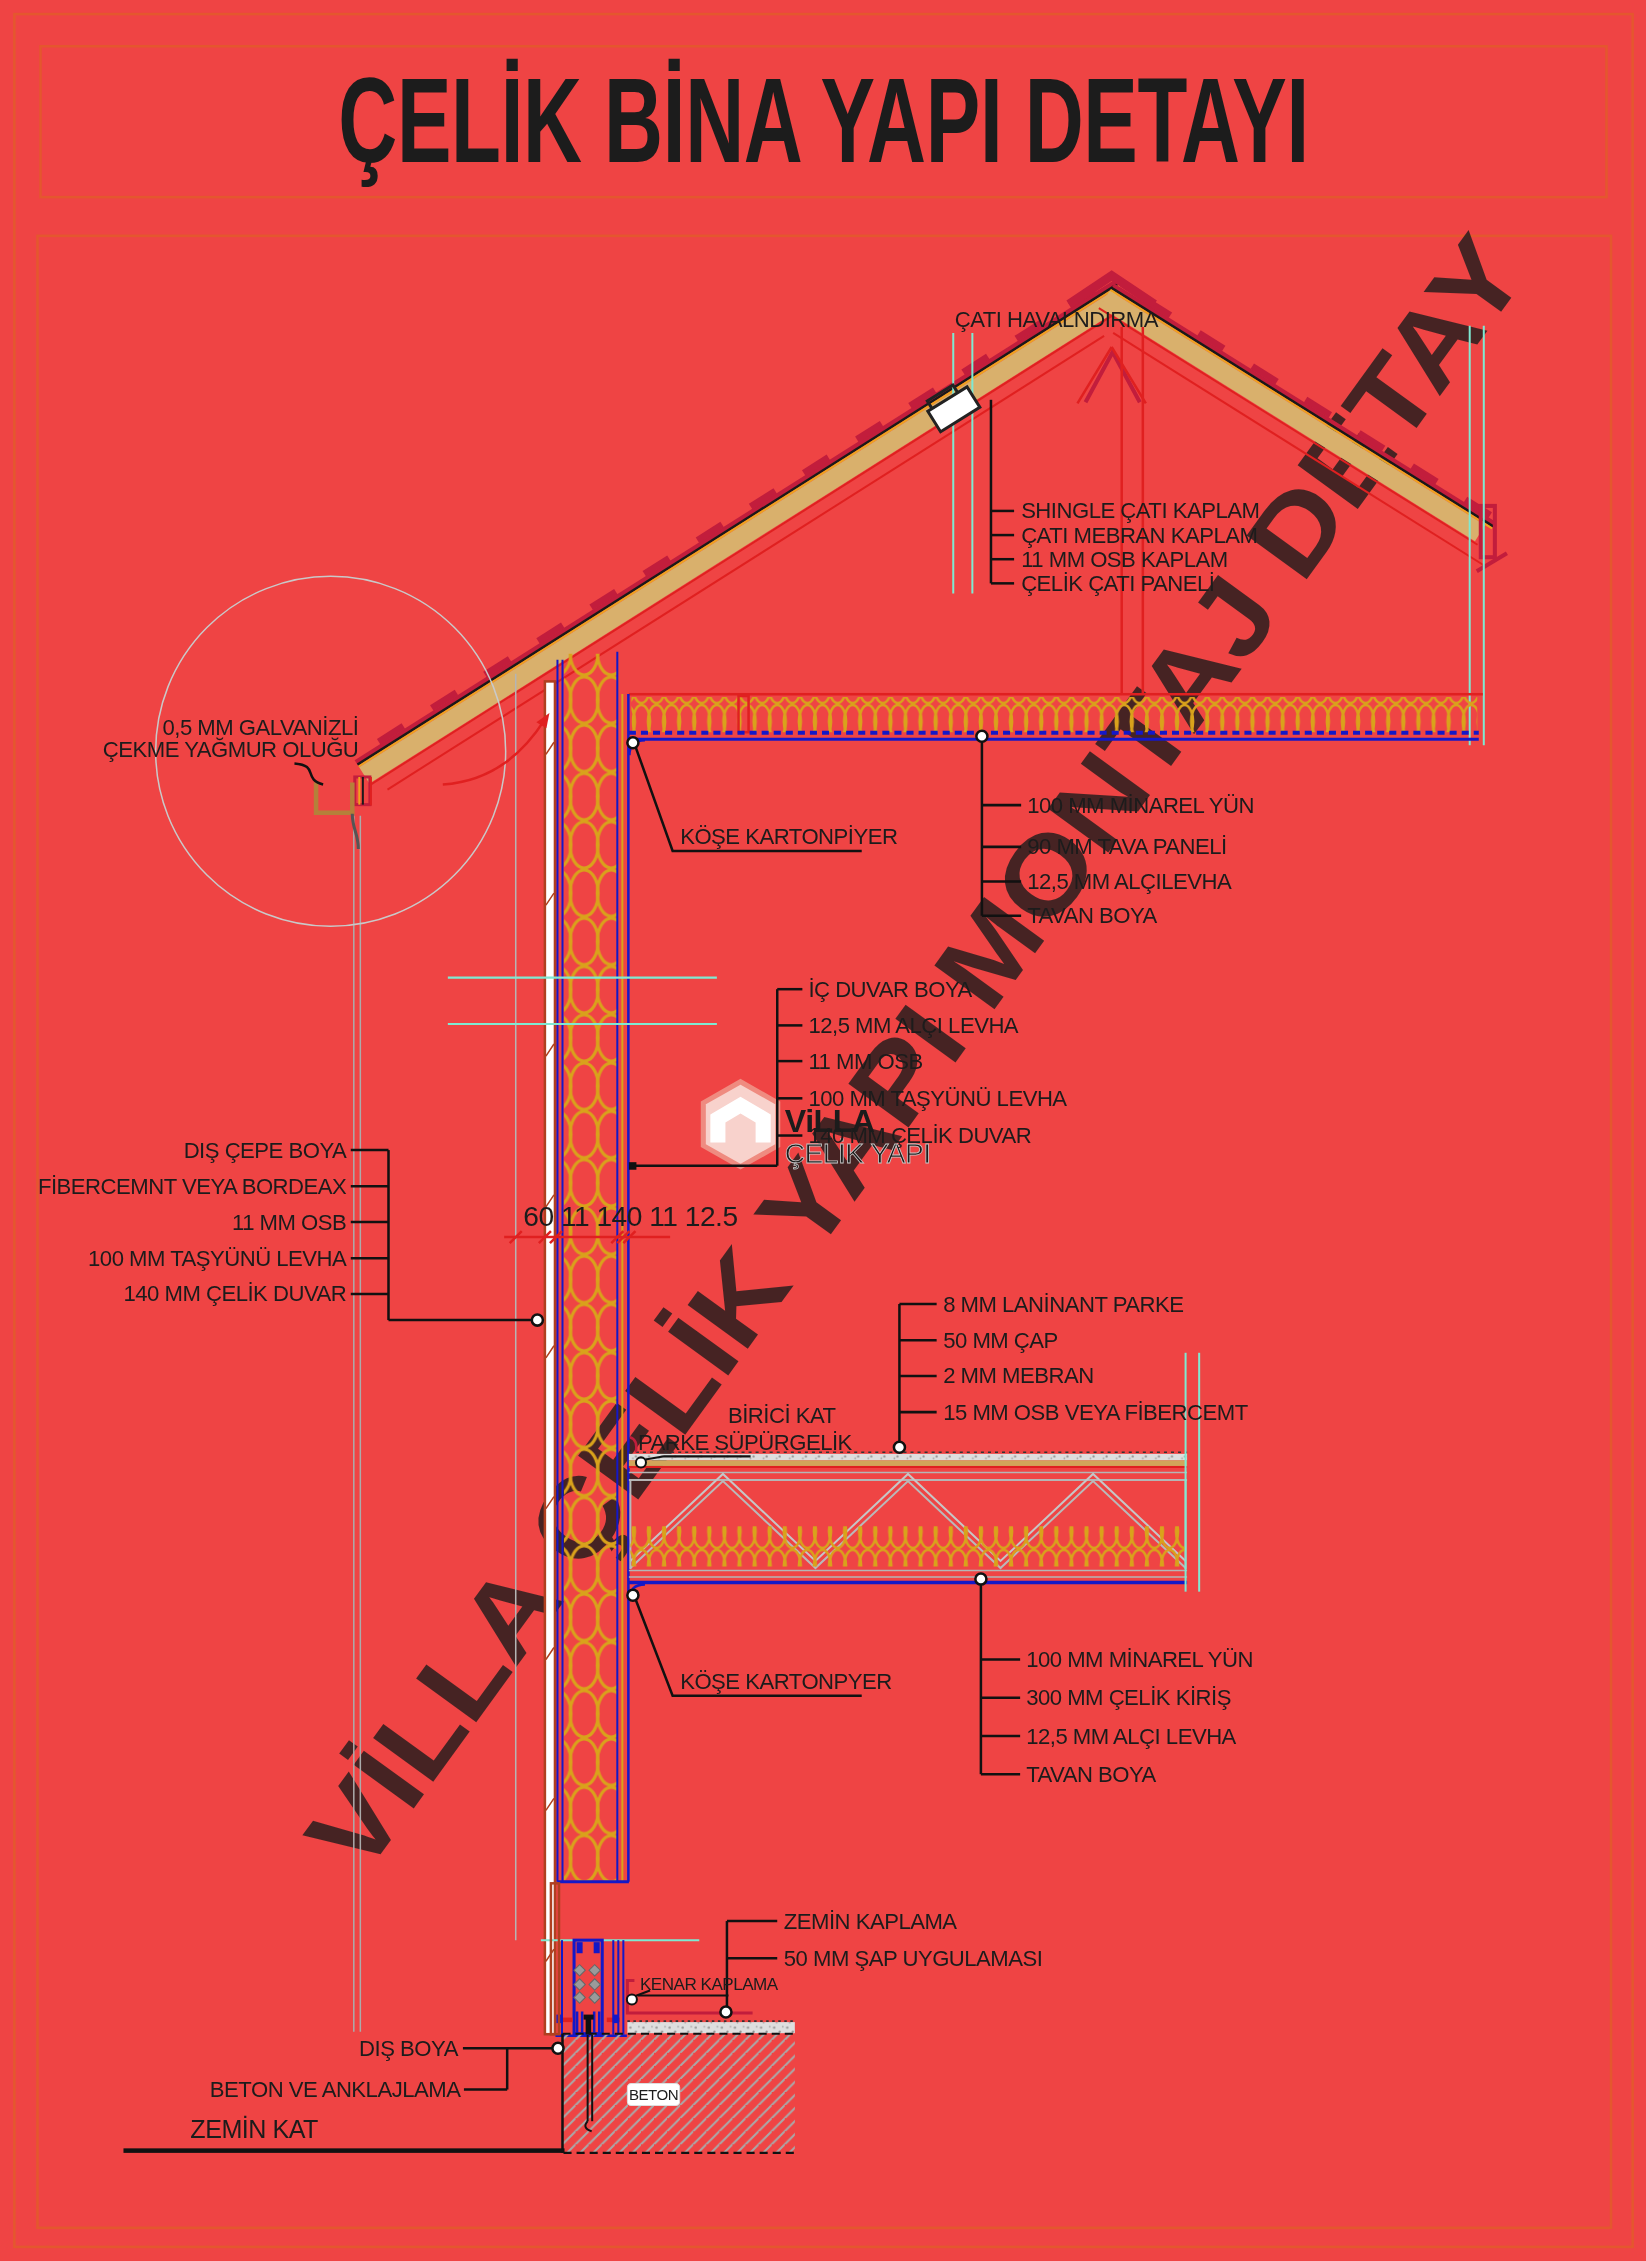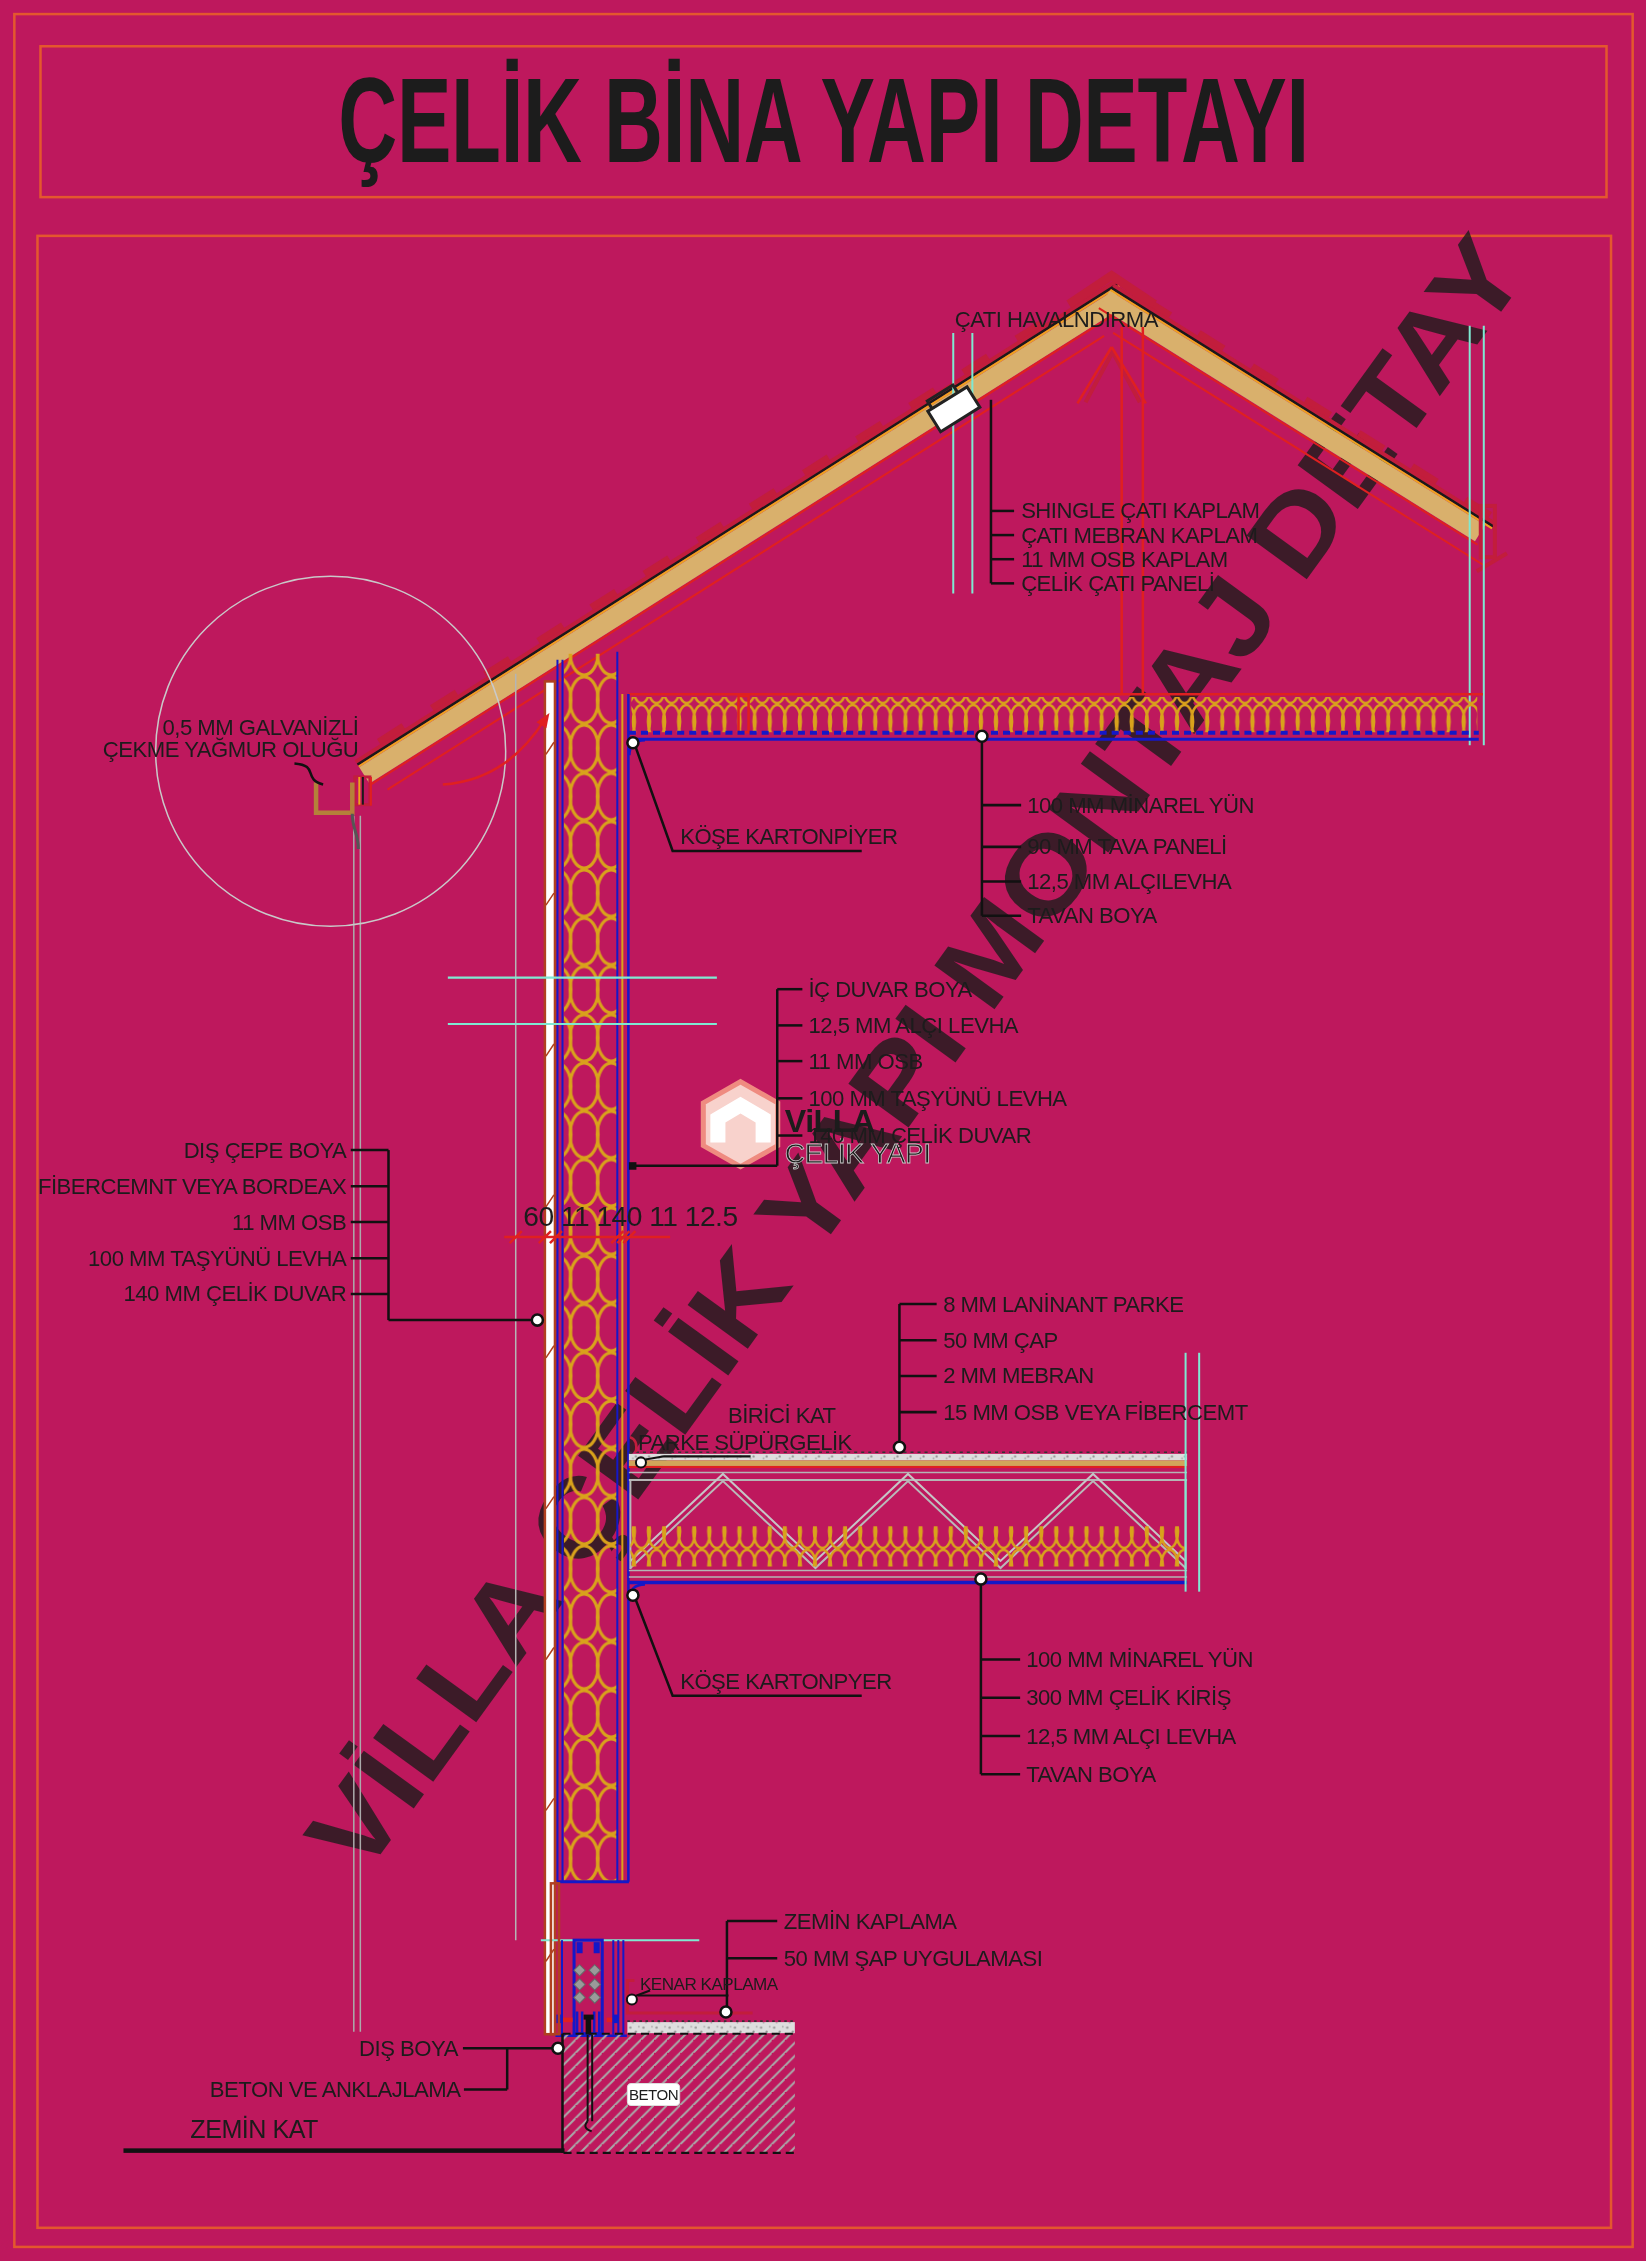--- a/index.html
+++ b/index.html
@@ -1,16 +1,16 @@
 <!DOCTYPE html>
 <html style="font-size:8px"><head>
 <meta charset="utf-8">
 <style>
   html,body{margin:0;padding:0;background:#ffffff;}
-  #page{position:relative;width:1647px;height:2261px;background:#be185d;overflow:hidden;
+  #page{position:relative;width:1647px;height:2261px;background:#ef4444;overflow:hidden;
         font-family:"Liberation Sans","DejaVu Sans",sans-serif;}
   svg text{font-family:"Liberation Sans","DejaVu Sans",sans-serif;fill:#1c1c1c;letter-spacing:-1px;}
   svg .lbl{font-size:44px;}
   svg .lbl-end{font-size:44px;text-anchor:end;}
   svg .small{font-size:34px;}
 </style>
 </head>
 <body>
 
 <div id="page">

